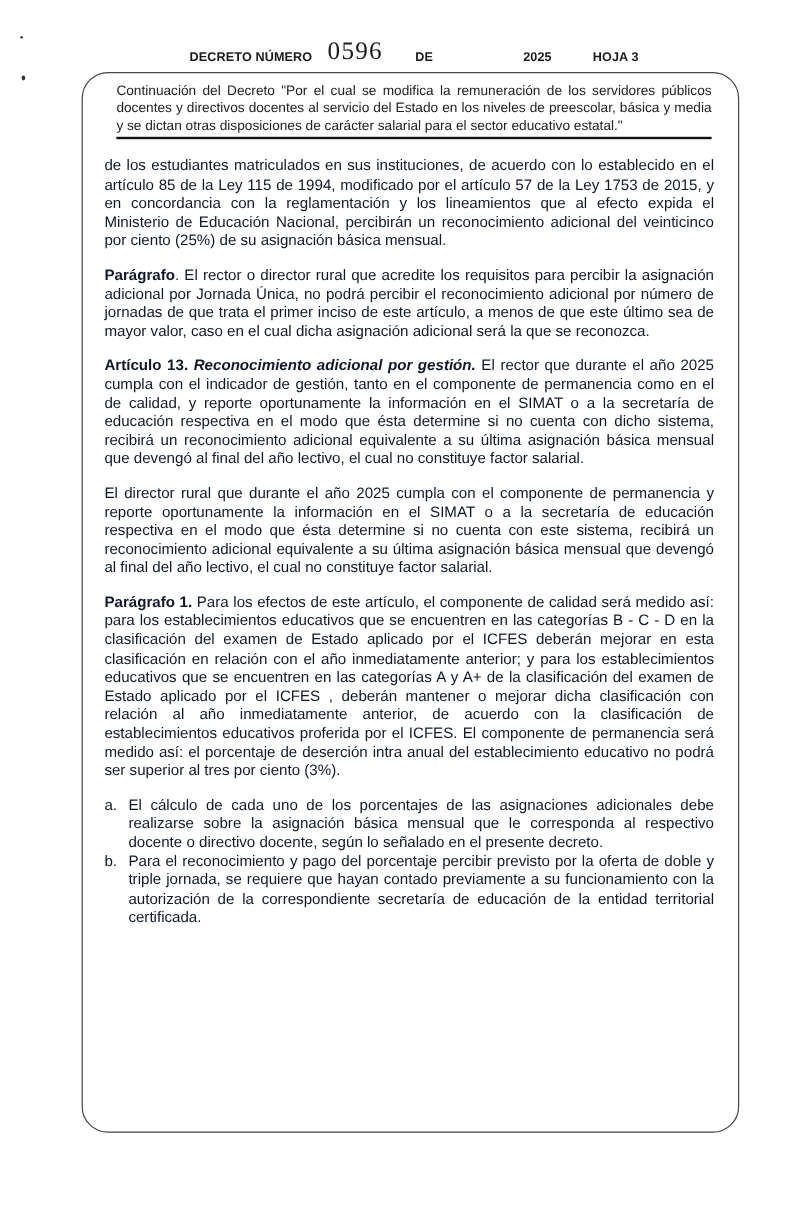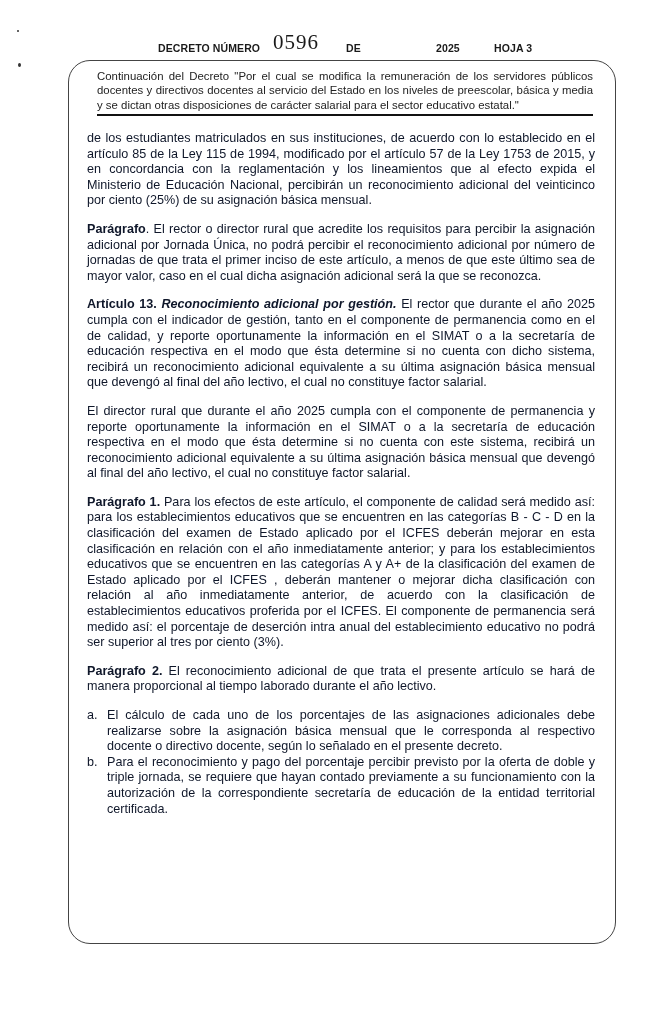--- a/index.html
+++ b/index.html
@@ -41,21 +41,20 @@
 
 <div class="continuation">Continuación del Decreto "Por el cual se modifica la remuneración de los servidores públicos docentes y directivos docentes al servicio del Estado en los niveles de preescolar, básica y media y se dictan otras disposiciones de carácter salarial para el sector educativo estatal."</div>
 <div class="cont-rule"></div>
 
 <div class="body-text">
   <p>de los estudiantes matriculados en sus instituciones, de acuerdo con lo establecido en el artículo 85 de la Ley 115 de 1994, modificado por el artículo 57 de la Ley 1753 de 2015, y en concordancia con la reglamentación y los lineamientos que al efecto expida el Ministerio de Educación Nacional, percibirán un reconocimiento adicional del veinticinco por ciento (25%) de su asignación básica mensual.</p>
   <p><b>Parágrafo</b><span>. El rector o director rural que acredite los requisitos para percibir la asignación adicional por Jornada Única, no podrá percibir el reconocimiento adicional por número de jornadas de que trata el primer inciso de este artículo, a menos de que este último sea de mayor valor, caso en el cual dicha asignación adicional será la que se reconozca.</span></p>
   <p><b>Artículo 13.</b> <i>Reconocimiento adicional por gestión.</i><span> El rector que durante el año 2025 cumpla con el indicador de gestión, tanto en el componente de permanencia como en el de calidad, y reporte oportunamente la información en el SIMAT o a la secretaría de educación respectiva en el modo que ésta determine si no cuenta con dicho sistema, recibirá un reconocimiento adicional equivalente a su última asignación básica mensual que devengó al final del año lectivo, el cual no constituye factor salarial.</span></p>
   <p>El director rural que durante el año 2025 cumpla con el componente de permanencia y reporte oportunamente la información en el SIMAT o a la secretaría de educación respectiva en el modo que ésta determine si no cuenta con este sistema, recibirá un reconocimiento adicional equivalente a su última asignación básica mensual que devengó al final del año lectivo, el cual no constituye factor salarial.</p>
   <p><b>Parágrafo 1.</b><span> Para los efectos de este artículo, el componente de calidad será medido así: para los establecimientos educativos que se encuentren en las categorías B - C - D en la clasificación del examen de Estado aplicado por el ICFES deberán mejorar en esta clasificación en relación con el año inmediatamente anterior; y para los establecimientos educativos que se encuentren en las categorías A y A+ de la clasificación del examen de Estado aplicado por el ICFES , deberán mantener o mejorar dicha clasificación con relación al año inmediatamente anterior, de acuerdo con la clasificación de establecimientos educativos proferida por el ICFES. El componente de permanencia será medido así: el porcentaje de deserción intra anual del establecimiento educativo no podrá ser superior al tres por ciento (3%).</span></p>
-  <p><b>Parágrafo 2.</b><span>  El reconocimiento adicional de que trata el presente artículo se hará de manera proporcional al tiempo laborado durante el año lectivo.</span></p>
   <div>
     <p class="list-item" style="margin-bottom:0"><span class="marker">a.</span><span>El cálculo de cada uno de los porcentajes de las asignaciones adicionales debe realizarse sobre la asignación básica mensual que le corresponda al respectivo docente o directivo docente, según lo señalado en el presente decreto.</span></p>
     <p class="list-item"><span class="marker">b.</span><span>Para el reconocimiento y pago del porcentaje percibir previsto por la oferta de doble y triple jornada, se requiere que hayan contado previamente a su funcionamiento con la autorización de la correspondiente secretaría de educación de la entidad territorial certificada.</span></p>
   </div>
 </div>
 
 <div class="speck" style="left:18px;top:63px;width:3px;height:4px;"></div>
 <div class="speck" style="left:17px;top:30px;width:2px;height:2px;"></div>
 
 </body></html>

